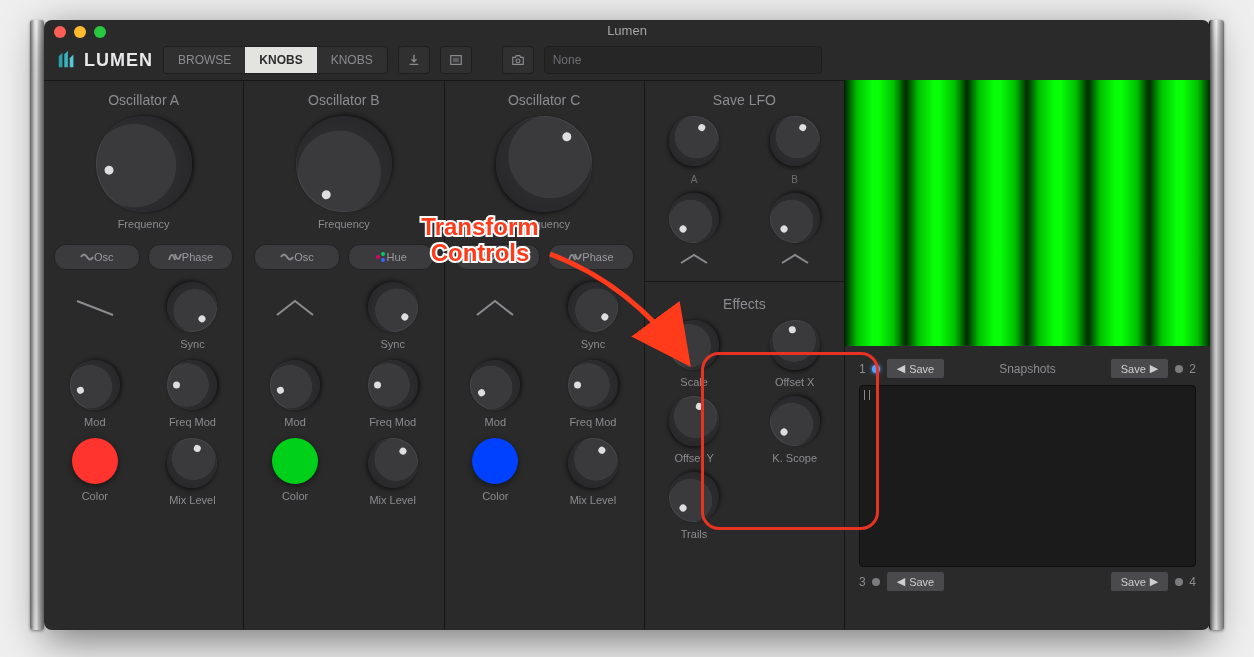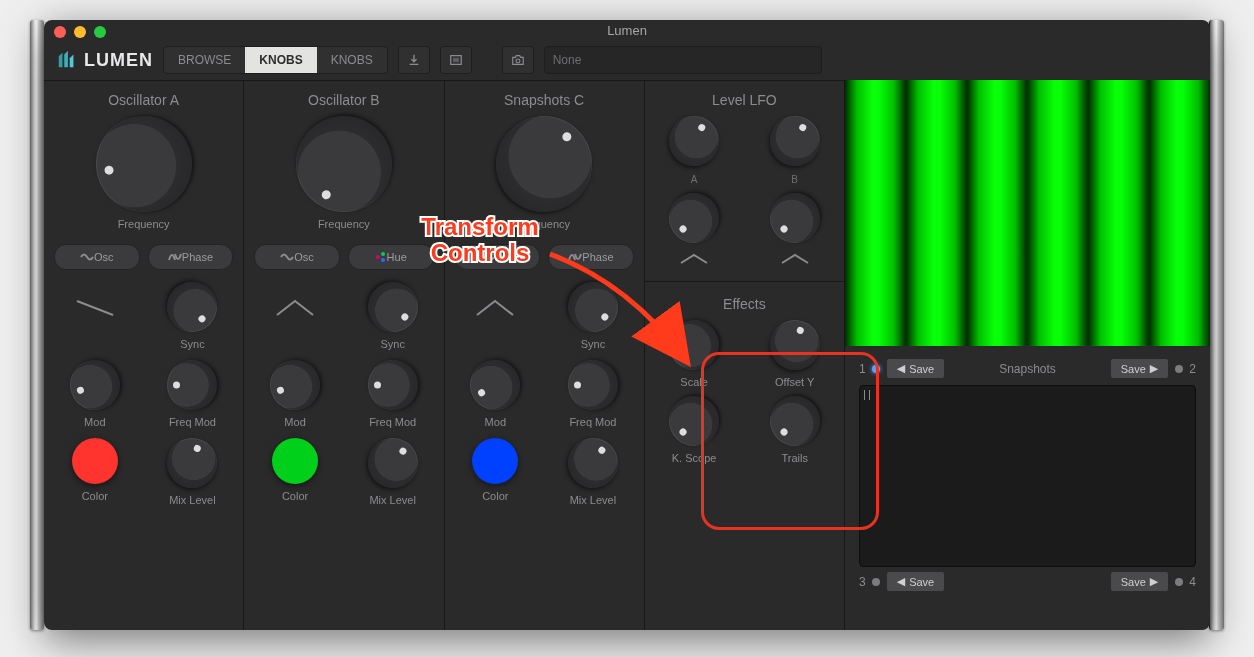--- a/index.html
+++ b/index.html
@@ -278,21 +278,21 @@
             <div class="knob-container">
                 <div class="knob small" style="transform:rotate(40deg)">
                   <div class="dot"></div>
                 </div>
                 <div class="knob-label">Mix Level</div>
               </div>
           </div>
         </div>
 
         <div class="column">
-          <div class="section-title">Snapshots C</div>
+          <div class="section-title">Oscillator C</div>
           <div class="knob big" style="transform:rotate(40deg)">
             <div class="dot"></div>
             </div>
           <div class="knob-label">Frequency</div>
           <div class="pill-row">
             <div class="pill">
                 <svg width="14" height="10">
                   <path class="wave-stroke" d="M1 5 Q4 0 7 5 T13 5"></path>
                 </svg>
                 <span>Osc</span>
@@ -337,21 +337,21 @@
             <div class="knob-container">
                 <div class="knob small" style="transform:rotate(35deg)">
                   <div class="dot"></div>
                 </div>
                 <div class="knob-label">Mix Level</div>
               </div>
           </div>
         </div>
 
         <div class="column dual-lfo">
-          <div class="section-title">Level LFO</div>
+          <div class="section-title">Save LFO</div>
           <div class="lfo-grid">
             <div class="knob-container">
                 <div class="knob small" style="transform:rotate(30deg)">
                   <div class="dot"></div>
                 </div>
               </div>
             <div class="knob-container">
                 <div class="knob small" style="transform:rotate(30deg)">
                   <div class="dot"></div>
                 </div>
@@ -382,20 +382,26 @@
 
           <div class="divider"></div>
 
           <div class="section-title">Effects</div>
           <div class="lfo-grid">
             <div class="knob-container">
                 <div class="knob small" style="transform:rotate(-100deg)">
                   <div class="dot"></div>
                 </div>
                 <div class="knob-label">Scale</div>
+              </div>
+            <div class="knob-container">
+                <div class="knob small" style="transform:rotate(-10deg)">
+                  <div class="dot"></div>
+                </div>
+                <div class="knob-label">Offset X</div>
               </div>
             <div class="knob-container">
                 <div class="knob small" style="transform:rotate(20deg)">
                   <div class="dot"></div>
                 </div>
                 <div class="knob-label">Offset Y</div>
               </div>
             <div class="knob-container">
                 <div class="knob small" style="transform:rotate(-135deg)">
                   <div class="dot"></div>

